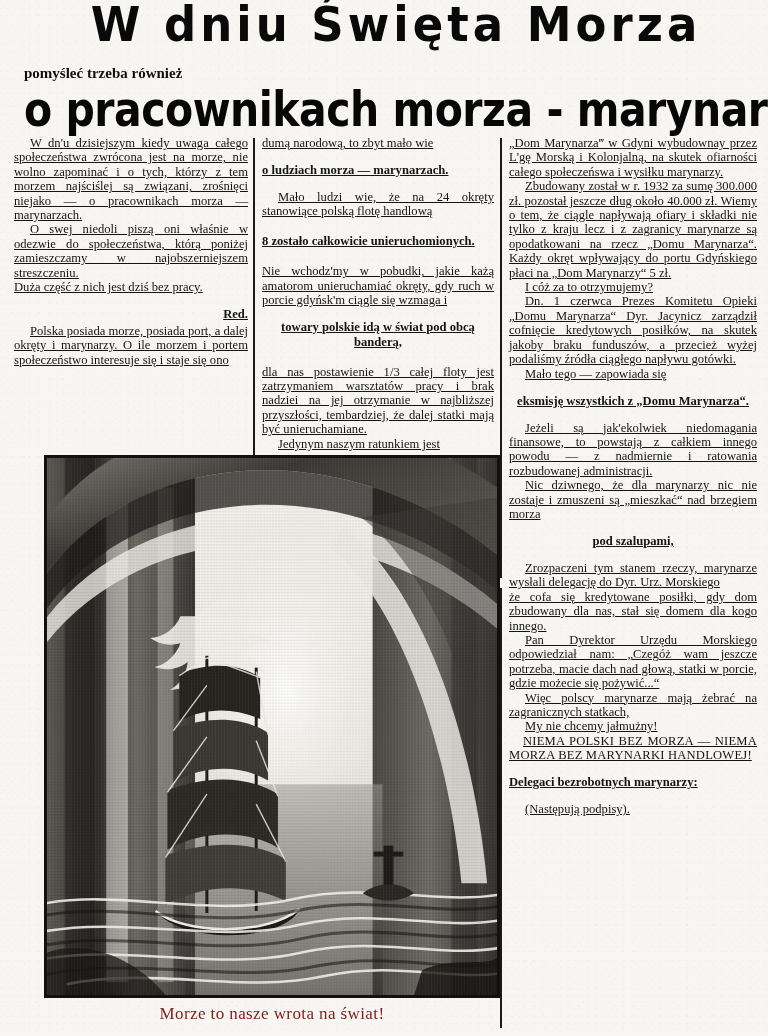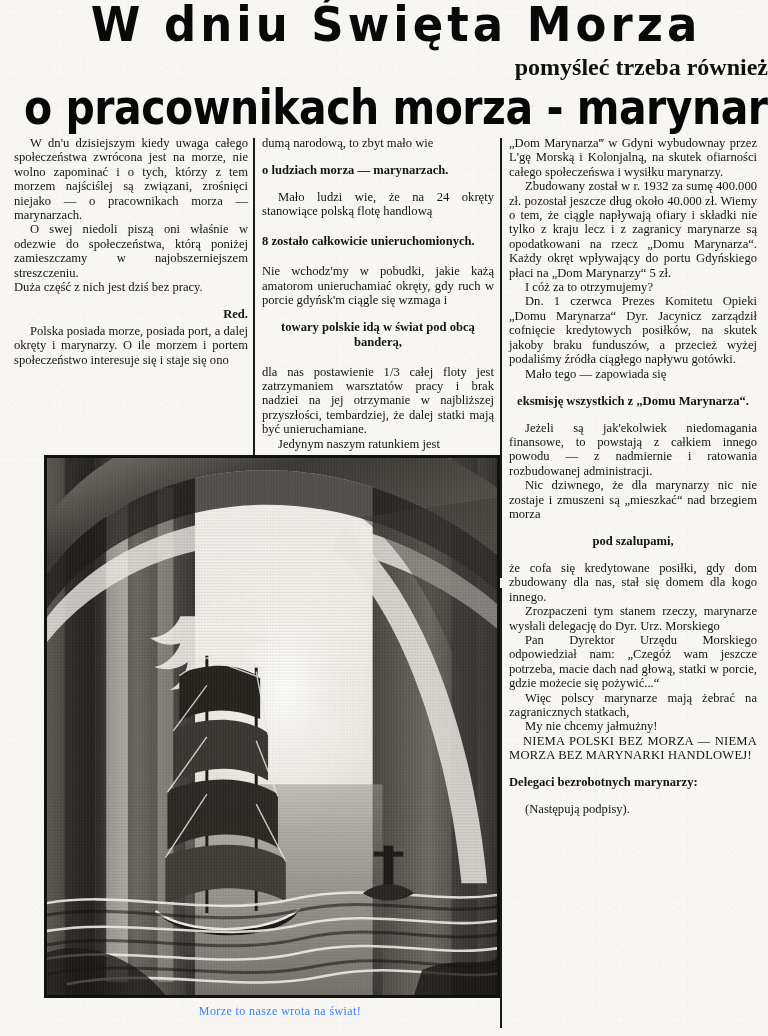--- a/index.html
+++ b/index.html
@@ -58,24 +58,24 @@
     text-align: center;
     line-height: 1;
     margin-top: 2px;
     color: #090909;
     white-space: nowrap;
     transform: scaleY(1.06);
   }
   .hl-sub {
     font-family: "Liberation Serif", serif;
     font-weight: 700;
-    font-size: 24px;
-    text-align: right;
+    font-size: 15px;
+    text-align: left;
     line-height: 1;
-    margin-top: 8px;
+    margin-top: 19px;
     color: #101010;
   }
   .hl-big {
     font-family: "DejaVu Sans", sans-serif;
     font-weight: 700;
     font-size: 41px;
     text-align: center;
     line-height: 1;
     margin-top: 9px;
     color: #070707;
@@ -93,20 +93,21 @@
     height: 900px;
   }
   .col {
     position: absolute;
     top: 0;
     font-size: 12.6px;
     line-height: 14.4px;
     text-align: justify;
     text-justify: inter-word;
     hyphens: manual;
+    text-decoration: underline;
   }
   .col-1 { left: 14px;  width: 234px; }
   .col-2 { left: 262px; width: 232px; }
   .col-3 { left: 509px; width: 248px; }
 
   .rule {
     position: absolute;
     top: 2px;
     width: 2px;
     background: #1a1a1a;
@@ -153,27 +154,27 @@
     position: absolute;
     inset: 0;
     border: 3px solid #111;
     box-sizing: border-box;
     background: #d8d6d0;
     overflow: hidden;
   }
   .fig-frame svg { display: block; width: 100%; height: 100%; }
   .fig-caption {
     position: absolute;
-    left: 8px;
+    left: 0;
     top: 549px;
     width: 456px;
     text-align: center;
-    font-size: 12px;
+    font-size: 17px;
     letter-spacing: .4px;
-    color: #3b82f6;
+    color: #7f1d1d;
   }
 
   .grain-overlay {
     position: absolute;
     inset: 0;
     pointer-events: none;
     opacity: .5;
     background-image:
       repeating-linear-gradient(0deg, rgba(0,0,0,.07) 0 1px, transparent 1px 3px),
       repeating-linear-gradient(90deg, rgba(255,255,255,.07) 0 1px, transparent 1px 3px);
@@ -213,30 +214,30 @@
       <div class="gap"></div>
       <p class="t noind">Nie wchodz'my w pobudki, jakie każą amatorom unieruchamiać okręty, gdy ruch w porcie gdyńsk'm ciągle się wzmaga i</p>
       <p class="bold center">towary polskie idą w świat pod obcą banderą,</p>
       <div class="gap"></div>
       <p class="t noind">dla nas postawienie 1/3 całej floty jest zatrzymaniem warsztatów pracy i brak nadziei na jej otrzymanie w najbliższej przyszłości, tembardziej, że dalej statki mają być unieruchamiane.</p>
       <p class="t">Jedynym naszym ratunkiem jest</p>
     </div>
 
     <div class="col col-3">
       <p class="t noind">„Dom Marynarza‴ w Gdyni wybudownay przez L'gę Morską i Kolonjalną, na skutek ofiarności całego społeczeńswa i wysiłku marynarzy.</p>
-      <p class="t">Zbudowany został w r. 1932 za sumę 400.000 zł. pozostał jeszcze dług około 40.000 zł. Wiemy o tem, że ciągle napływają ofiary i składki nie tylko z kraju lecz i z zagranicy marynarze są opodatkowani na rzecz „Domu Marynarza“. Każdy okręt wpływający do portu Gdyńskiego płaci na „Dom Marynarzy“ 5 zł.</p>
+      <p class="t">Zbudowany został w r. 1932 za sumę 300.000 zł. pozostał jeszcze dług około 40.000 zł. Wiemy o tem, że ciągle napływają ofiary i składki nie tylko z kraju lecz i z zagranicy marynarze są opodatkowani na rzecz „Domu Marynarza“. Każdy okręt wpływający do portu Gdyńskiego płaci na „Dom Marynarzy“ 5 zł.</p>
       <p class="t">I cóż za to otrzymujemy?</p>
       <p class="t">Dn. 1 czerwca Prezes Komitetu Opieki „Domu Marynarza“ Dyr. Jacynicz zarządził cofnięcie kredytowych posiłków, na skutek jakoby braku funduszów, a przecież wyżej podaliśmy źródła ciągłego napływu gotówki.</p>
       <p class="t">Mało tego — zapowiada się</p>
       <p class="bold center">eksmisję wszystkich z „Domu Marynarza“.</p>
       <p class="t">Jeżeli są jak'ekolwiek niedomagania finansowe, to powstają z całkiem innego powodu — z nadmiernie i ratowania rozbudowanej administracji.</p>
       <p class="t">Nic dziwnego, że dla marynarzy nic nie zostaje i zmuszeni są „mieszkać“ nad brzegiem morza</p>
       <p class="bold center">pod szalupami,</p>
+      <p class="t">Zrozpaczeni tym stanem rzeczy, marynarze wysłali delegację do Dyr. Urz. Morskiego</p>
       <p class="t noind">że cofa się kredytowane posiłki, gdy dom zbudowany dla nas, stał się domem dla kogo innego.</p>
-      <p class="t">Zrozpaczeni tym stanem rzeczy, marynarze wysłali delegację do Dyr. Urz. Morskiego</p>
       <p class="t">Pan Dyrektor Urzędu Morskiego odpowiedział nam: „Czegóż wam jeszcze potrzeba, macie dach nad głową, statki w porcie, gdzie możecie się pożywić...“</p>
       <p class="t">Więc polscy marynarze mają żebrać na zagranicznych statkach,</p>
       <p class="t">My nie chcemy jałmużny!</p>
       <p class="t caps">NIEMA POLSKI BEZ MORZA — NIEMA MORZA BEZ MARYNARKI HANDLOWEJ!</p>
       <p class="bold">Delegaci bezrobotnych marynarzy:</p>
       <p class="t">(Następują podpisy).</p>
     </div>
   </div>
 
   <div class="figure">

